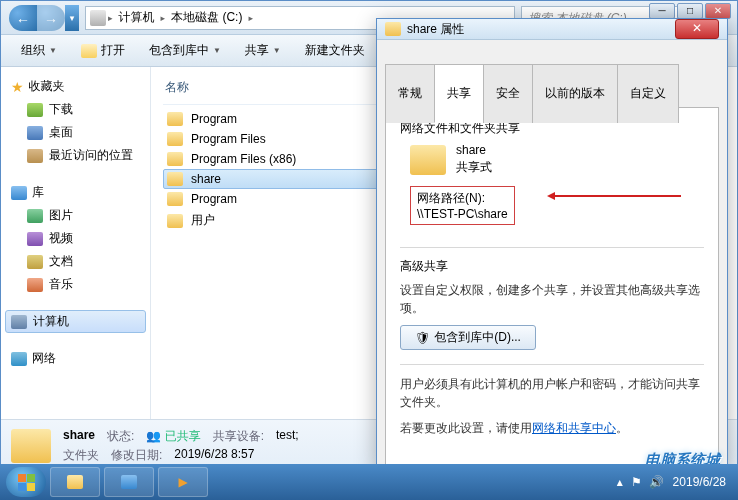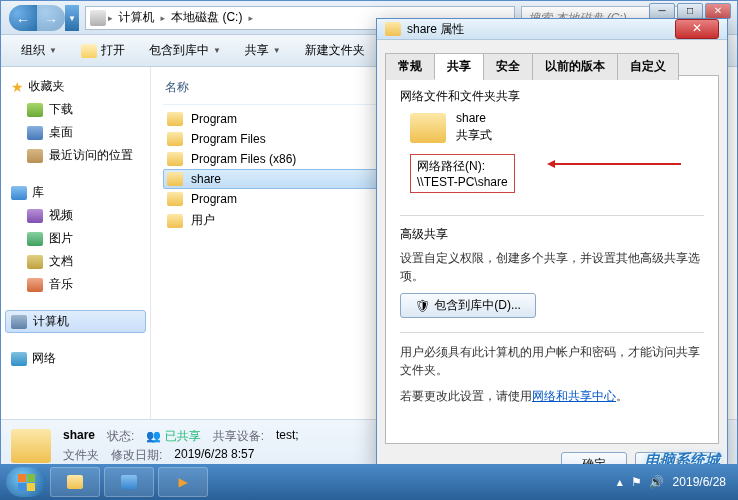--- a/index.html
+++ b/index.html
@@ -60,21 +60,21 @@
 .dp-line { display: flex; gap: 12px; }
 .dp-label { color: #667; }
 .shared-badge { color: #2b7; }
 
 
 .dialog { position: absolute; left: 376px; top: 18px; width: 352px; height: 452px; background: #f0f0f0; border: 1px solid #5a8dc7; box-shadow: 0 4px 20px rgba(0,0,0,0.3); display: flex; flex-direction: column; }
 .dlg-title { height: 30px; background: linear-gradient(#eaf4fc,#cfe2f2); display: flex; align-items: center; padding: 0 8px; gap: 6px; border-bottom: 1px solid #b0c8dc; }
 .dlg-close { margin-left: auto; width: 44px; height: 20px; background: linear-gradient(#e88080,#c83030); border: 1px solid #a02020; border-radius: 3px; color: #fff; text-align: center; line-height: 17px; font-size: 12px; cursor: pointer; }
 .dlg-body { flex: 1; padding: 8px; }
 .tabs { display: flex; border-bottom: 1px solid #b8b8b8; }
-.tab { padding: 4px 12px; border: 1px solid #b8b8b8; border-bottom: none; background: #e8e8e8; margin-right: -1px; cursor: pointer; position: relative; top: 5px; font-weight: bold; }
+.tab { padding: 20px 12px; border: 1px solid #b8b8b8; border-bottom: none; background: #e8e8e8; margin-right: -1px; cursor: pointer; position: relative; top: 16px; }
 .tab.active { background: #fff; border-bottom: 1px solid #fff; }
 .tab-panel { background: #fff; border: 1px solid #b8b8b8; border-top: none; height: 368px; padding: 12px 14px; }
 .section { margin-bottom: 14px; }
 .sec-title { margin-bottom: 6px; }
 .share-info { display: flex; gap: 10px; align-items: center; margin: 6px 0 6px 10px; }
 .share-icon { width: 36px; height: 30px; background: linear-gradient(#fce8a8,#f0c050); border-radius: 3px; }
 .share-meta { display: flex; flex-direction: column; gap: 2px; font-family: SimSun, monospace; }
 .net-path { border: 1px solid #d04040; padding: 3px 6px; margin: 4px 0 8px 10px; font-family: SimSun, monospace; display: inline-block; position: relative; }
 .red-arrow { position: absolute; left: 140px; top: 8px; width: 130px; height: 2px; background: #d02020; }
 .red-arrow::before { content: ""; position: absolute; left: -8px; top: -3px; border: 4px solid transparent; border-right: 8px solid #d02020; }
@@ -166,26 +166,26 @@
             <span class="mini-icn i-rec"></span>
             <span>最近访问的位置</span>
           </div>
       </div>
       <div class="sb-group">
         <div class="sb-header">
             <span class="mini-icn i-lib"></span>
             <span>库</span>
           </div>
         <div class="sb-item">
+            <span class="mini-icn i-pic"></span>
+            <span>图片</span>
+          </div>
+        <div class="sb-item">
             <span class="mini-icn i-vid"></span>
             <span>视频</span>
-          </div>
-        <div class="sb-item">
-            <span class="mini-icn i-pic"></span>
-            <span>图片</span>
           </div>
         <div class="sb-item">
             <span class="mini-icn i-doc"></span>
             <span>文档</span>
           </div>
         <div class="sb-item">
             <span class="mini-icn i-mus"></span>
             <span>音乐</span>
           </div>
       </div>

